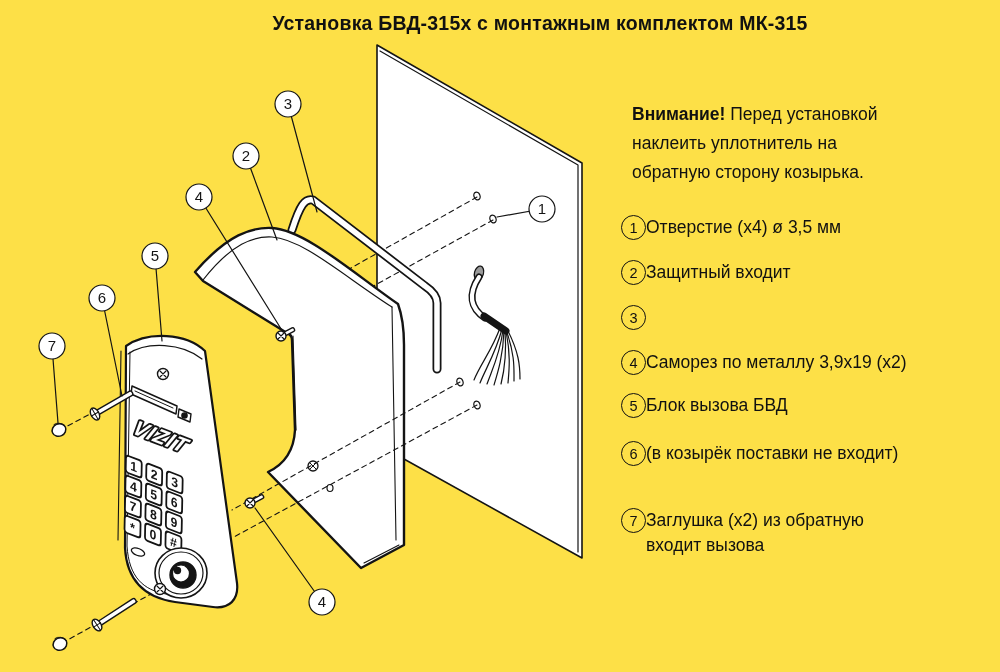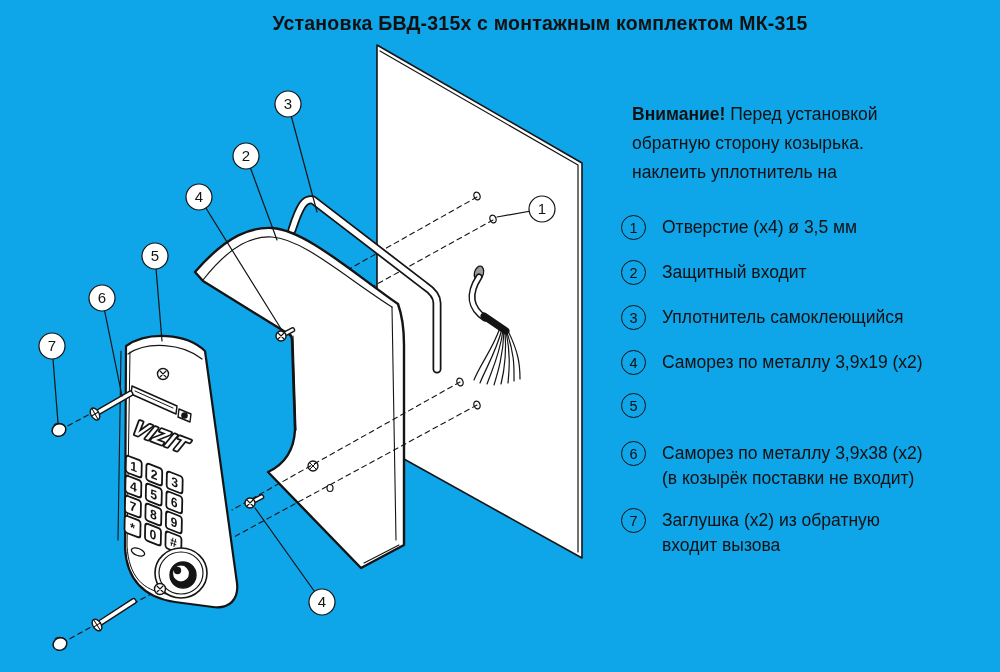--- a/index.html
+++ b/index.html
@@ -1,28 +1,28 @@
 <!DOCTYPE html>
 <html><head>
 <meta charset="utf-8">
 <style>
   html,body{margin:0;padding:0;background:#fff;}
-  #page{position:relative;width:1000px;height:672px;background:#0ea5e9;overflow:hidden;
+  #page{position:relative;width:1000px;height:672px;background:#fde047;overflow:hidden;
         font-family:"Liberation Sans",sans-serif;color:#111;}
   #title{position:absolute;left:80px;top:12px;width:920px;text-align:center;
          font-size:19.5px;font-weight:bold;letter-spacing:0.2px;}
   #drawing{position:absolute;left:0;top:0;}
   
   #legend{position:absolute;left:0;top:0;width:1000px;height:580px;pointer-events:none;}
   .warn{position:absolute;left:632px;top:100px;width:340px;font-size:17.5px;line-height:29px;}
   .warn b{font-weight:bold;}
   .litem{position:absolute;display:flex;align-items:flex-start;}
   .lnum{flex:0 0 auto;width:23px;height:23px;border:1.6px solid #111;border-radius:50%;
         display:flex;align-items:center;justify-content:center;font-size:14.5px;margin-top:0px;}
-  .ltext{margin-left:16px;font-size:17.5px;line-height:25px;}
+  .ltext{font-size:17.5px;line-height:25px;}
   .ltext div{white-space:nowrap;}
   svg text{font-family:"Liberation Sans",sans-serif;}
   .callout-num{font-size:15px;font-weight:normal;}
 </style>
 </head>
 <body>
 
 <div id="page">
 
   <div id="title">Установка БВД-315х с монтажным комплектом МК-315</div>
@@ -250,59 +250,58 @@
           <line x1="322" y1="602" x2="255" y2="508"></line>
           <circle cx="322" cy="602" r="13" fill="#fff"></circle>
           <text class="callout-num" x="322" y="607" text-anchor="middle" fill="#141414" stroke="none">4</text>
         </g>
     </g>
   </svg>
 
   <div id="legend">
     <div class="warn">
       <div><b>Внимание!</b><span> Перед установкой</span></div>
+      <div>наклеить уплотнитель на</div>
       <div>обратную сторону козырька.</div>
-      <div>наклеить уплотнитель на</div>
     </div>
 
     <div class="litem" style="left:621px;top:215px;">
       <span class="lnum">1</span>
       <span class="ltext">
           <div>Отверстие (х4) ø 3,5 мм</div>
           <div></div>
         </span>
     </div>
     <div class="litem" style="left:621px;top:260px;">
       <span class="lnum">2</span>
       <span class="ltext">
           <div>Защитный входит</div>
           <div></div>
         </span>
     </div>
     <div class="litem" style="left:621px;top:305px;">
       <span class="lnum">3</span>
-      <span class="ltext">
-          <div>Уплотнитель самоклеющийся</div>
-          <div></div>
-        </span>
     </div>
     <div class="litem" style="left:621px;top:350px;">
       <span class="lnum">4</span>
       <span class="ltext">
           <div>Саморез по металлу 3,9х19 (х2)</div>
           <div></div>
         </span>
     </div>
     <div class="litem" style="left:621px;top:393px;">
       <span class="lnum">5</span>
+      <span class="ltext">
+          <div>Блок вызова БВД</div>
+          <div></div>
+        </span>
     </div>
     <div class="litem" style="left:621px;top:441px;">
       <span class="lnum">6</span>
       <span class="ltext">
-          <div>Саморез по металлу 3,9х38 (х2)</div>
           <div>(в козырёк поставки не входит)</div>
         </span>
     </div>
     <div class="litem" style="left:621px;top:508px;">
       <span class="lnum">7</span>
       <span class="ltext">
           <div>Заглушка (х2) из обратную</div>
           <div>входит вызова</div>
         </span>
     </div>

